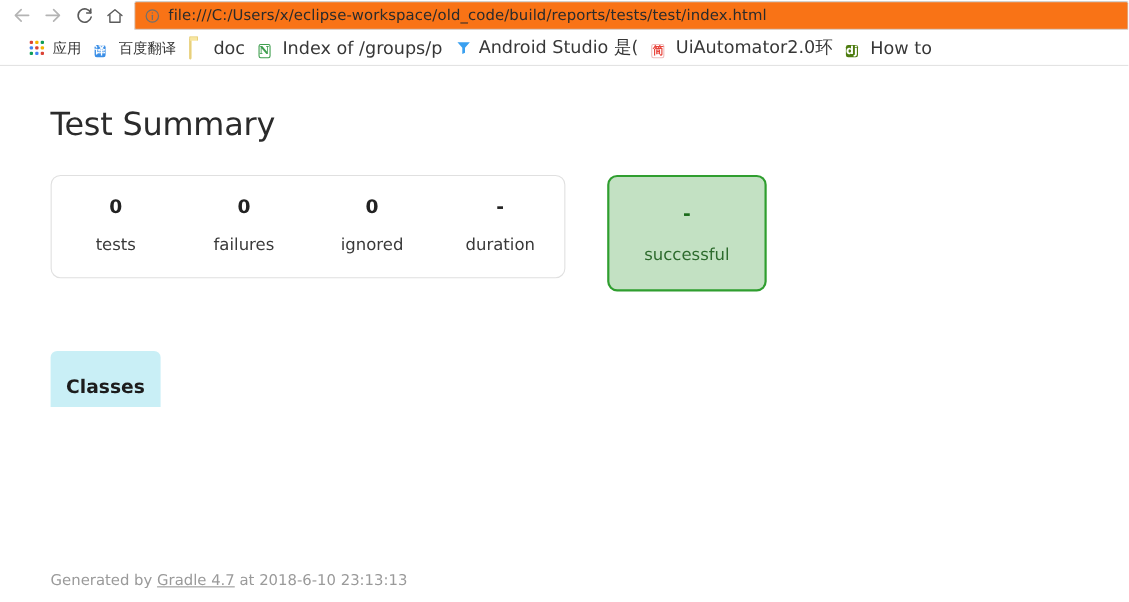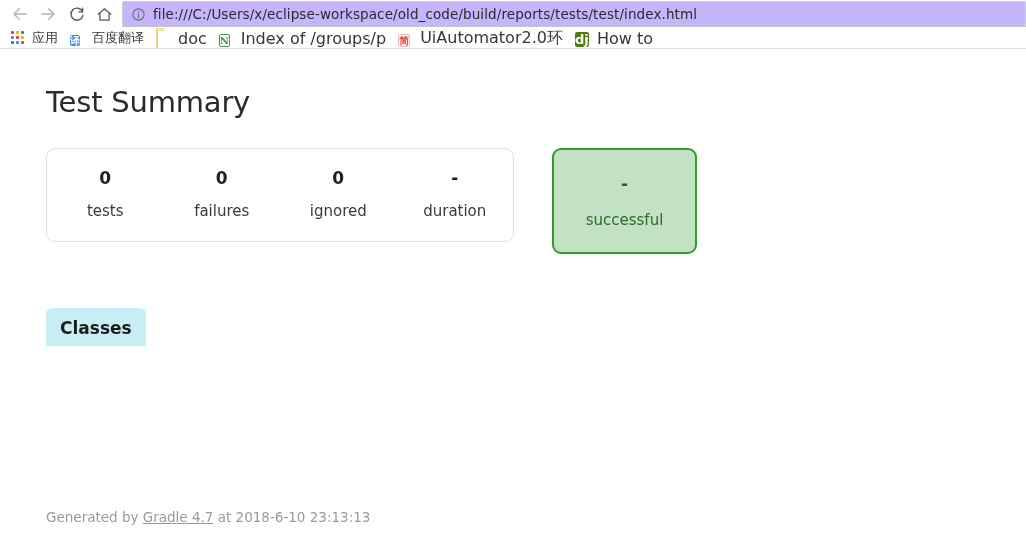--- a/index.html
+++ b/index.html
@@ -43,21 +43,21 @@
   .nav-btn svg { display: block; }
 
   #omnibox {
     flex: 1 1 auto;
     height: 26px;
     margin-left: 4px;
     margin-right: 0;
     border: 1px solid #cfcfcf;
     border-bottom: 1px solid #c4c4c4;
     border-radius: 2px 2px 0 0;
-    background: #c4b5fd;
+    background: #f97316;
     display: flex;
     align-items: center;
     padding: 0 8px;
     box-sizing: border-box;
   }
   #omnibox .info-icon {
     flex: 0 0 auto;
     width: 15px;
     height: 15px;
     margin-right: 7px;
@@ -66,24 +66,24 @@
   #omnibox .url-text {
     font-family: "DejaVu Sans", sans-serif;
     font-size: 13.5px;
     color: #2b2b2b;
     white-space: nowrap;
     overflow: hidden;
     letter-spacing: 0.1px;
   }
 
   #bookmarks-row {
-    height: 21px;
-    display: flex;
-    align-items: center;
-    padding-left: 4px;
+    height: 32px;
+    display: flex;
+    align-items: center;
+    padding-left: 20px;
     box-sizing: border-box;
     overflow: hidden;
     border-bottom: 1px solid #e3e3e3;
   }
   .bm {
     display: flex;
     align-items: center;
     height: 22px;
     padding: 0 6px;
     flex: 0 0 auto;
@@ -129,21 +129,21 @@
     border-radius: 2px;
     color: #fff;
     font-size: 10px;
     line-height: 15px;
     text-align: center;
     font-family: "DejaVu Sans", sans-serif;
     font-weight: bold;
   }
   .fav-trans { background: #3a8ee6; }
   .fav-jian  { background: #fff; color:#e8453c; border:1px solid #f0baba; font-size:10px; line-height:13px;}
-  .fav-dj    { background: #4d7c0f; font-size:13px; }
+  .fav-dj    { background: #4d7c0f; font-size:10px; }
 
   .fav-baidu {
     width: 15px; height: 15px; border-radius: 3px;
     background: #e8f3fb;
     position: relative;
   }
   .fav-baidu::before{
     content:"";position:absolute;left:3px;top:3px;width:4px;height:7px;border-radius:2px;
     background:#3385ff;transform:rotate(-16deg);
   }
@@ -267,21 +267,21 @@
     margin-top: 16px;
   }
 
   #tabs {
     margin-top: 54px;
   }
   .tab {
     display: inline-block;
     background: #c9eff6;
     border-radius: 6px 6px 0 0;
-    padding: 10px 14px 8px 14px;
+    padding: 23px 14px 8px 14px;
     font-family: "DejaVu Sans", sans-serif;
     font-size: 17px;
     font-weight: bold;
     color: #1c1c1c;
   }
 
   #classes-table {
     width: 934px;
     border-collapse: collapse;
     margin-top: 28px;
@@ -399,20 +399,28 @@
     </div>
 
     <div class="bm">
       <span class="fav">
         <span class="fav-nexus">N</span>
       </span>
       <span class="bm-label">Index of /groups/p</span>
     </div>
 
 
+    <div class="bm">
+      <span class="fav fav-funnel">
+        <svg width="15" height="15" viewBox="0 0 24 24" fill="currentColor">
+          <path d="M3 4h18l-7 8v7l-4 2v-9z"></path>
+        </svg>
+      </span>
+      <span class="bm-label">Android Studio 是(</span>
+    </div>
 
     <div class="bm">
       <span class="fav">
         <span class="fav-square fav-jian">简</span>
       </span>
       <span class="bm-label">UiAutomator2.0环</span>
     </div>
 
     <div class="bm">
       <span class="fav">

